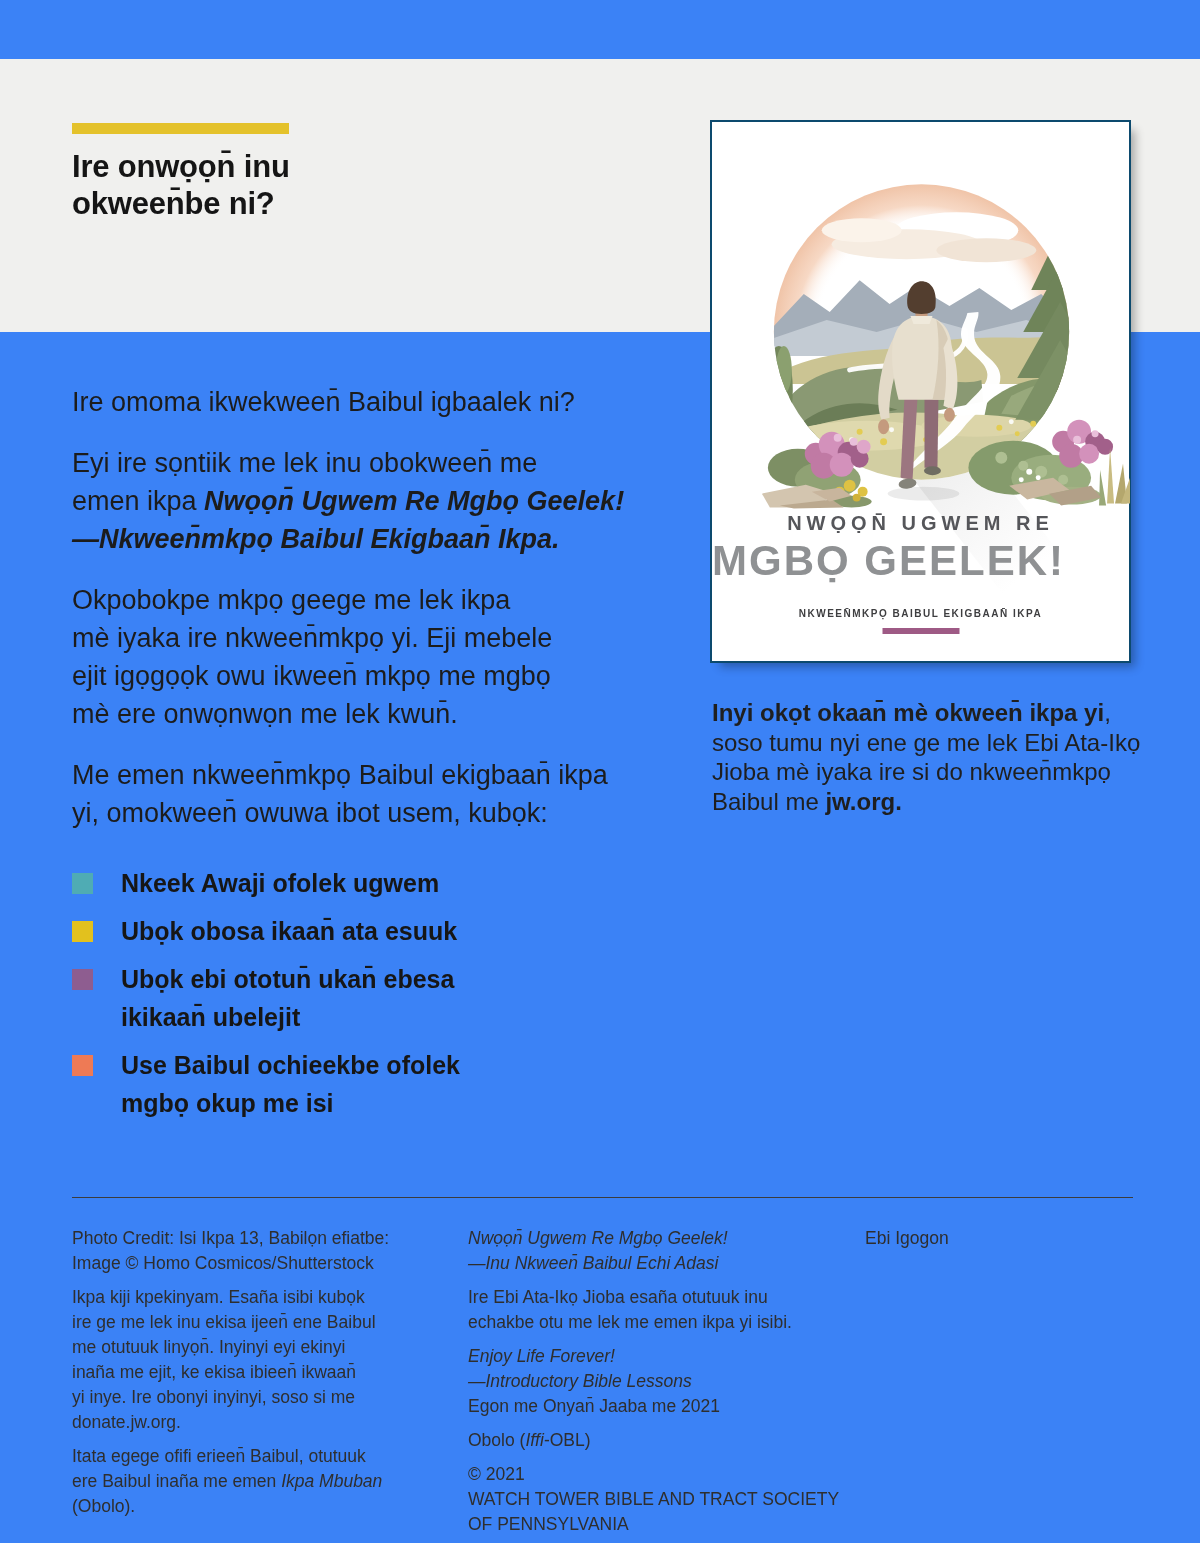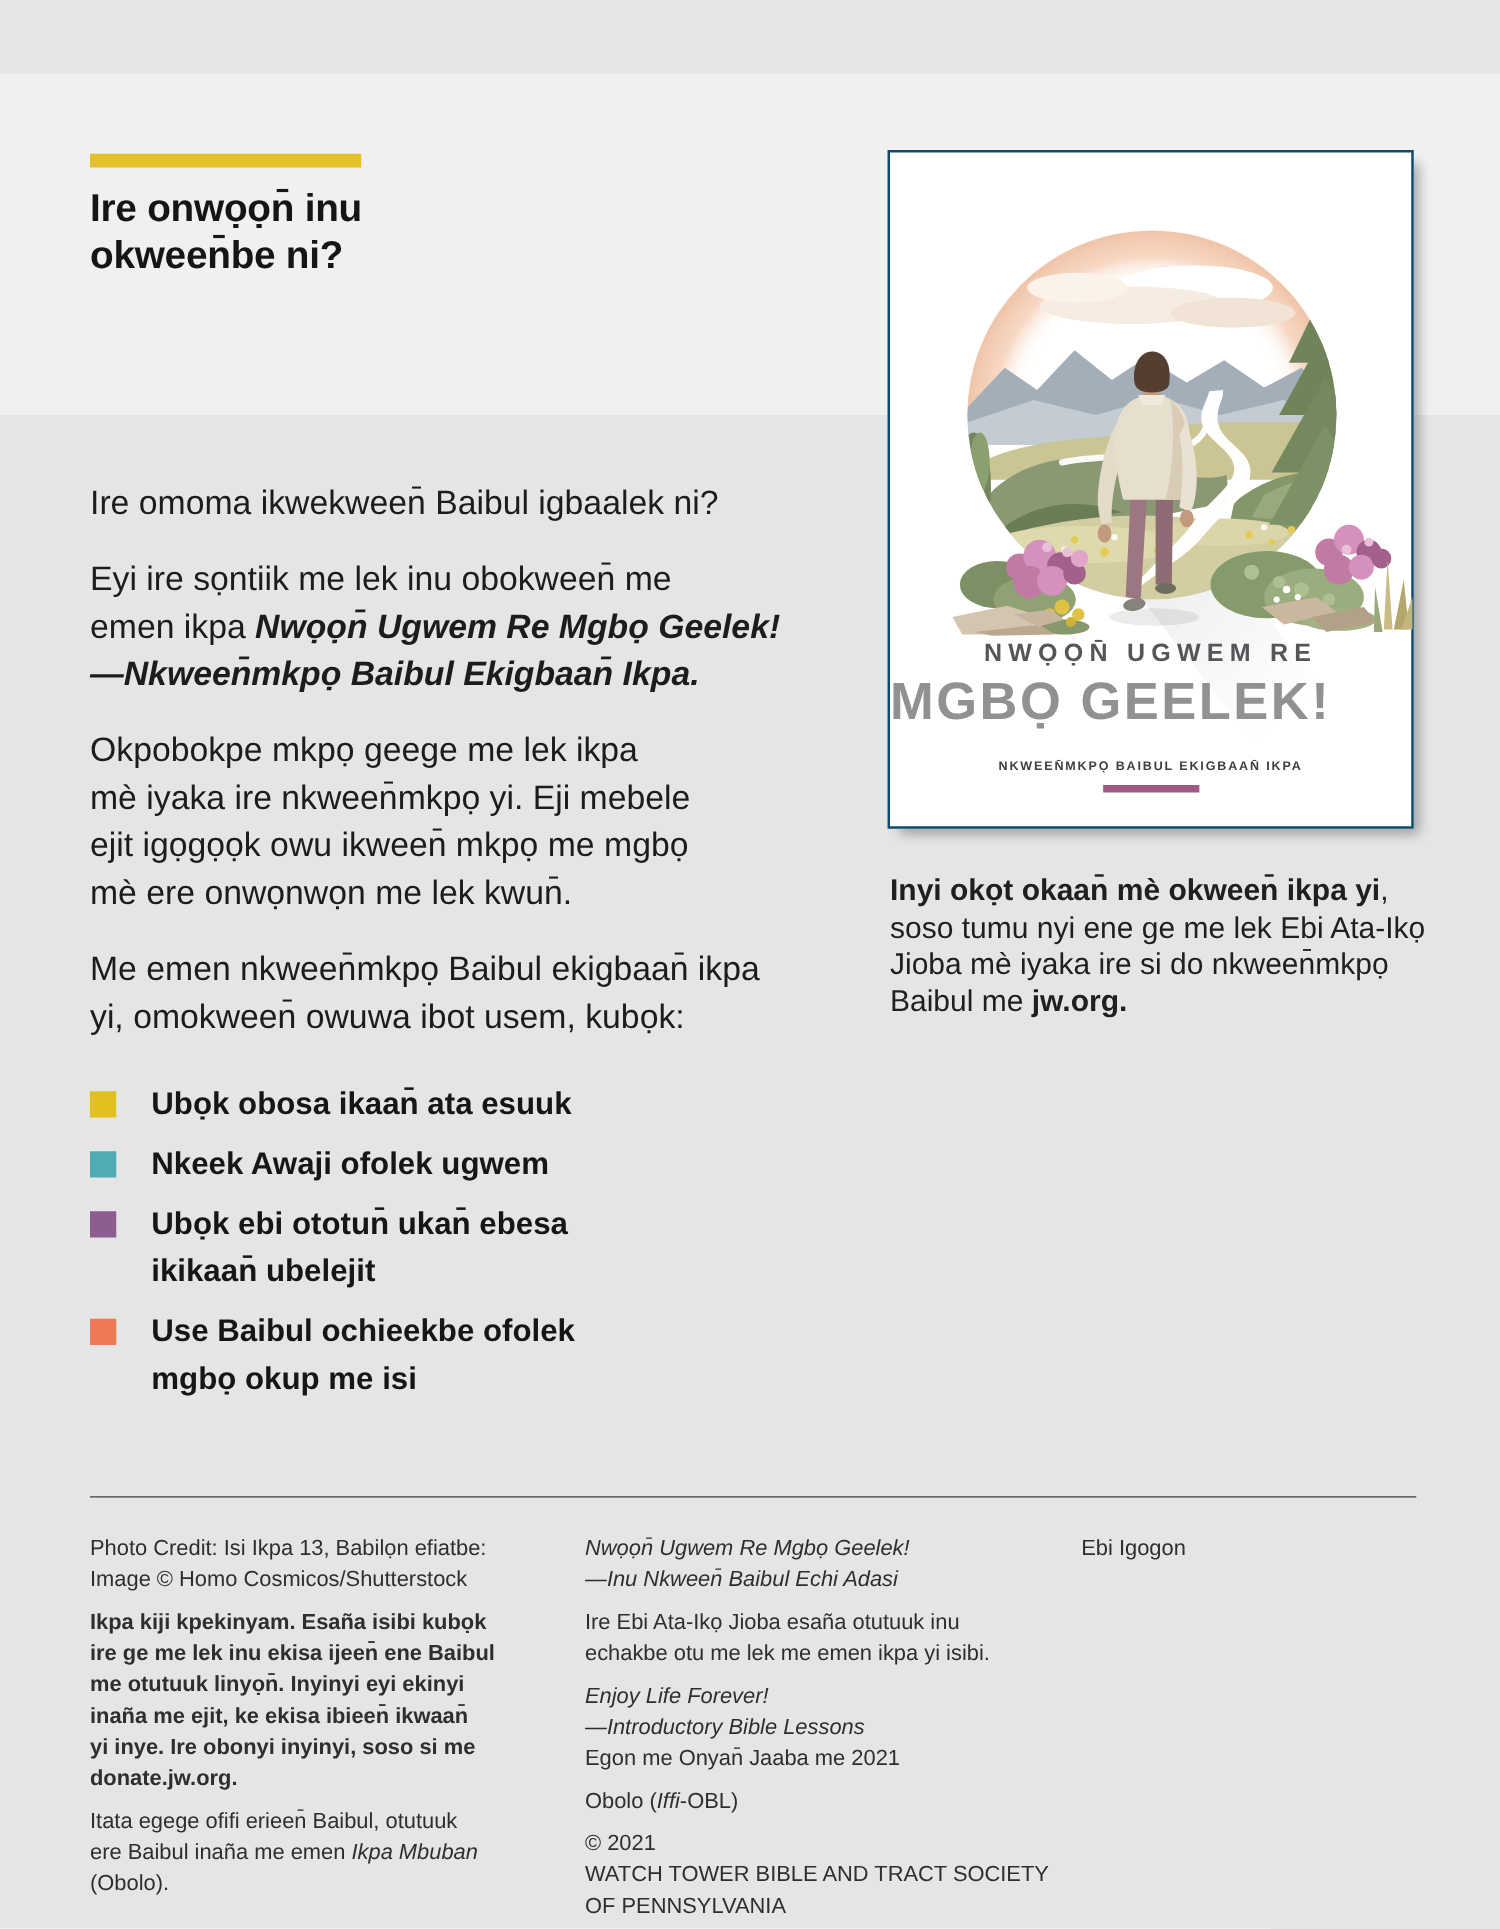--- a/index.html
+++ b/index.html
@@ -1,17 +1,17 @@
 <!DOCTYPE html>
 <html><head>
 <meta charset="utf-8">
 <style>
   html,body { margin:0; padding:0; background:#ffffff; }
   .page {
-    position:relative; width:1200px; height:1543px; background:#e5e5e5;
+    position:relative; width:1200px; height:1543px; background:#3b82f6;
     font-family:"Liberation Sans","DejaVu Sans",sans-serif; color:#1c1c1c; overflow:hidden;
   }
   .pre { white-space:pre-line; }
   .band { position:absolute; left:0; top:59px; width:1200px; height:273px; background:#f0f0ee; }
   .accent-bar { position:absolute; left:72px; top:123px; width:217px; height:11px; }
   .page-title {
     position:absolute; left:72px; top:148px; margin:0; width:600px;
     font-size:31px; line-height:37px; font-weight:700; color:#151515; letter-spacing:-0.2px;
   }
   .main-col { position:absolute; left:72px; top:383px; width:620px; font-size:27px; line-height:38px; }
@@ -50,21 +50,21 @@
 
   .aside-note { position:absolute; left:712px; top:698px; width:480px; font-size:24px; line-height:29.5px; color:#1f1f1f; }
   .aside-note p { margin:0; }
 
   .footer-rule { position:absolute; left:72px; top:1197px; width:1061px; height:1px; background:#3c3c3c; }
   .fcol { position:absolute; top:1226px; font-size:17.5px; line-height:25px; color:#2e2e2e; }
   .fcol p { margin:0 0 9px 0; }
   .fcol-1 { left:72px;  width:395px; }
   .fcol-2 { left:468px; width:460px; }
   .fcol-3 { left:865px; width:250px; }
-  .fb { font-weight:700; }
+  .fb { font-weight:400; }
   .fi { font-style:italic; }
 </style>
 </head>
 <body>
 
 <div class="page">
 
   <div class="band"></div>
   <div class="accent-bar" style="background: rgb(228, 194, 43);"></div>
   <h1 class="page-title pre">Ire onwọọn̄ inu
@@ -78,26 +78,26 @@
     <p class="pre">Okpobokpe mkpọ geege me lek ikpa
 mè iyaka ire nkween̄mkpọ yi. Eji mebele
 ejit igọgọọk owu ikween̄ mkpọ me mgbọ
 mè ere onwọnwọn me lek kwun̄.</p>
     <p class="pre">Me emen nkween̄mkpọ Baibul ekigbaan̄ ikpa
 yi, omokween̄ owuwa ibot usem, kubọk:</p>
   </div>
 
   <div class="benefits">
     <div class="benefit">
+      <span class="sq" style="background: rgb(79, 172, 180);"></span>
+      <span class="benefit-text pre">Nkeek Awaji ofolek ugwem</span>
+    </div>
+    <div class="benefit">
       <span class="sq" style="background: rgb(226, 193, 30);"></span>
       <span class="benefit-text pre">Ubọk obosa ikaan̄ ata esuuk</span>
-    </div>
-    <div class="benefit">
-      <span class="sq" style="background: rgb(79, 172, 180);"></span>
-      <span class="benefit-text pre">Nkeek Awaji ofolek ugwem</span>
     </div>
     <div class="benefit">
       <span class="sq" style="background: rgb(142, 93, 144);"></span>
       <span class="benefit-text pre">Ubọk ebi ototun̄ ukan̄ ebesa
 ikikaan̄ ubelejit</span>
     </div>
     <div class="benefit">
       <span class="sq" style="background: rgb(238, 122, 85);"></span>
       <span class="benefit-text pre">Use Baibul ochieekbe ofolek
 mgbọ okup me isi</span>

